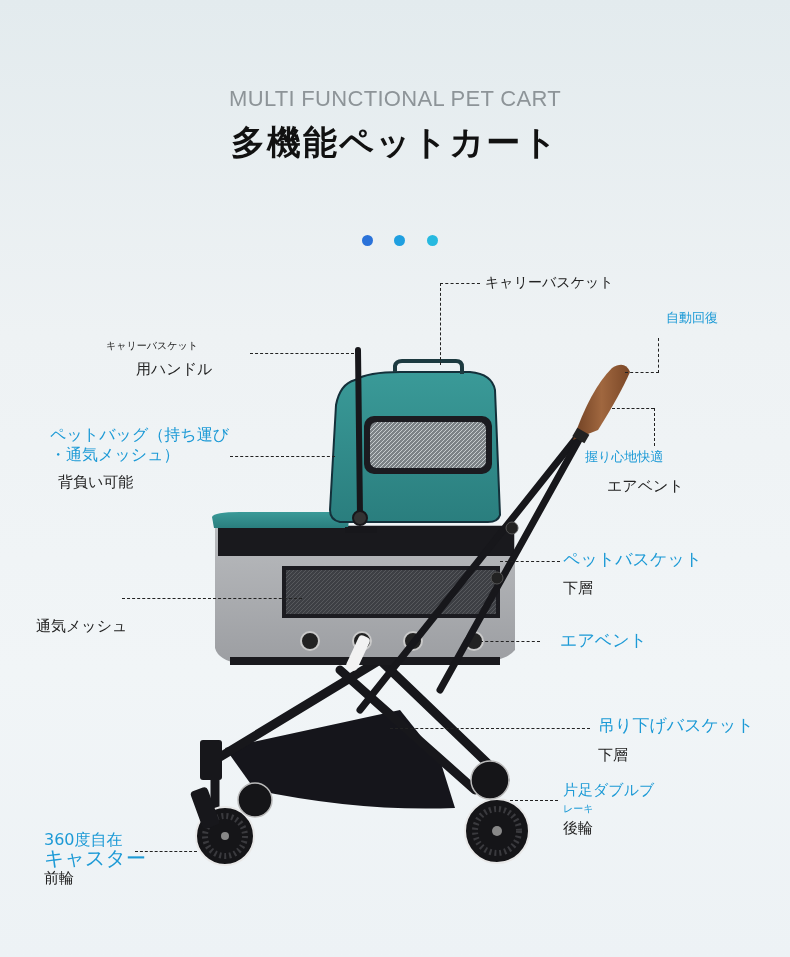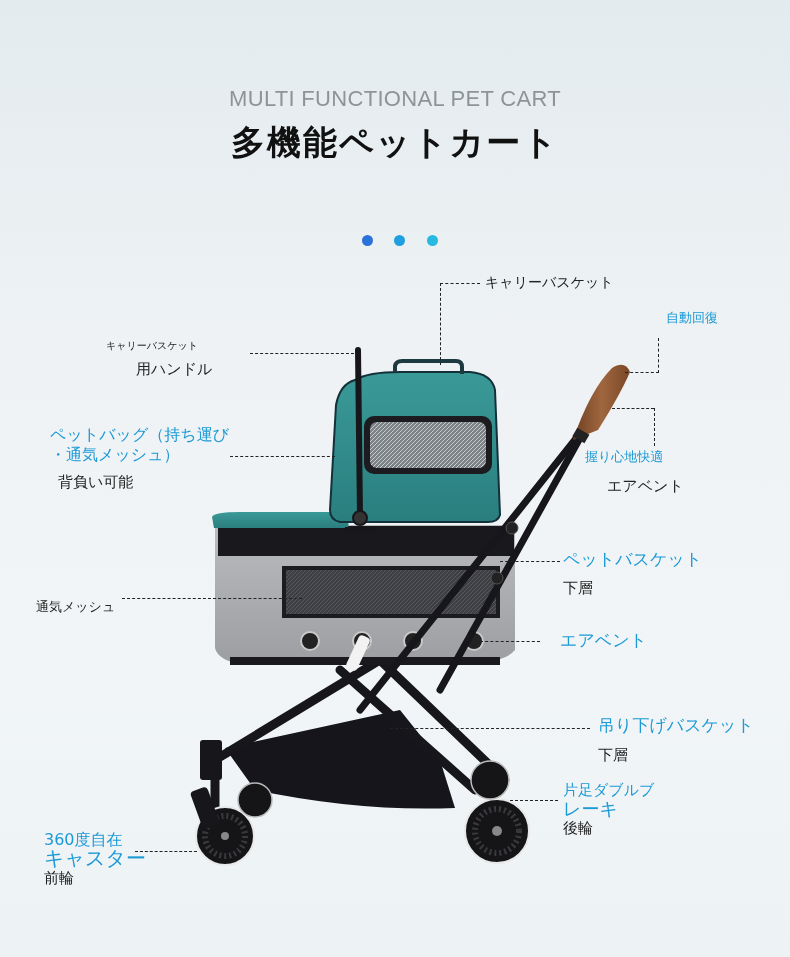--- a/index.html
+++ b/index.html
@@ -121,22 +121,22 @@
 <div class="lbl blue" style="left:666px;top:307px;font-size:13px;line-height:22px">自動回復</div>
 <div class="lbl dark" style="left:106px;top:337px;font-size:10px">キャリーバスケット</div>
 <div class="lbl dark" style="left:136px;top:360px;font-size:15px">用ハンドル</div>
 <div class="lbl blue" style="left:50px;top:425px">ペットバッグ（持ち運び</div>
 <div class="lbl blue" style="left:50px;top:445px">・通気メッシュ）</div>
 <div class="lbl dark" style="left:58px;top:473px;font-size:15px">背負い可能</div>
 <div class="lbl blue" style="left:585px;top:447px;font-size:13px">握り心地快適</div>
 <div class="lbl dark" style="left:607px;top:477px;font-size:15px">エアベント</div>
 <div class="lbl blue" style="left:563px;top:550px;font-size:17px">ペットバスケット</div>
 <div class="lbl dark" style="left:563px;top:579px;font-size:15px">下層</div>
-<div class="lbl dark" style="left:36px;top:598px;font-size:13px">通気メッシュ</div>
+<div class="lbl dark" style="left:36px;top:617px;font-size:15px">通気メッシュ</div>
 <div class="lbl blue" style="left:560px;top:631px;font-size:17px">エアベント</div>
 <div class="lbl blue" style="left:598px;top:716px;font-size:17px">吊り下げバスケット</div>
 <div class="lbl dark" style="left:598px;top:746px;font-size:15px">下層</div>
 <div class="lbl blue" style="left:563px;top:782px;font-size:15px;line-height:17px">片足ダブルブ</div>
-<div class="lbl blue" style="left:563px;top:800px;font-size:18px;line-height:17px">レーキ</div>
+<div class="lbl blue" style="left:563px;top:800px;font-size:10px;line-height:17px">レーキ</div>
 <div class="lbl dark" style="left:563px;top:819px;font-size:15px">後輪</div>
 <div class="lbl blue" style="left:44px;top:830px;font-size:16px">360度自在</div>
 <div class="lbl blue" style="left:44px;top:849px;font-size:20px">キャスター</div>
 <div class="lbl dark" style="left:44px;top:869px;font-size:15px">前輪</div>
 
 </body></html>

